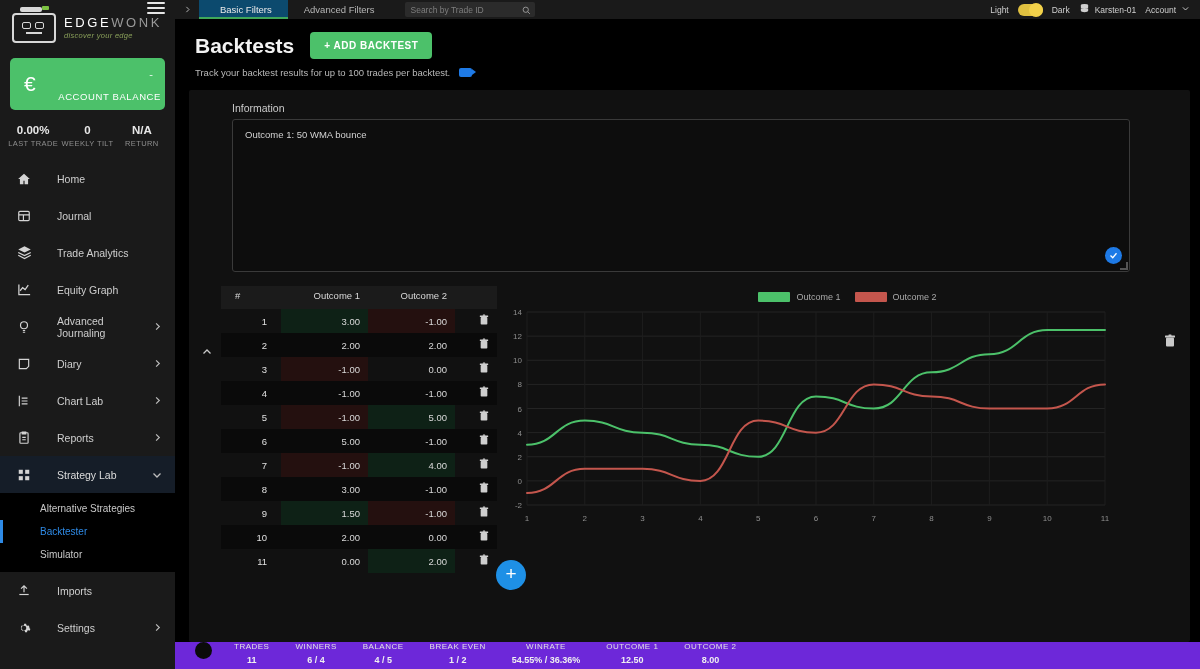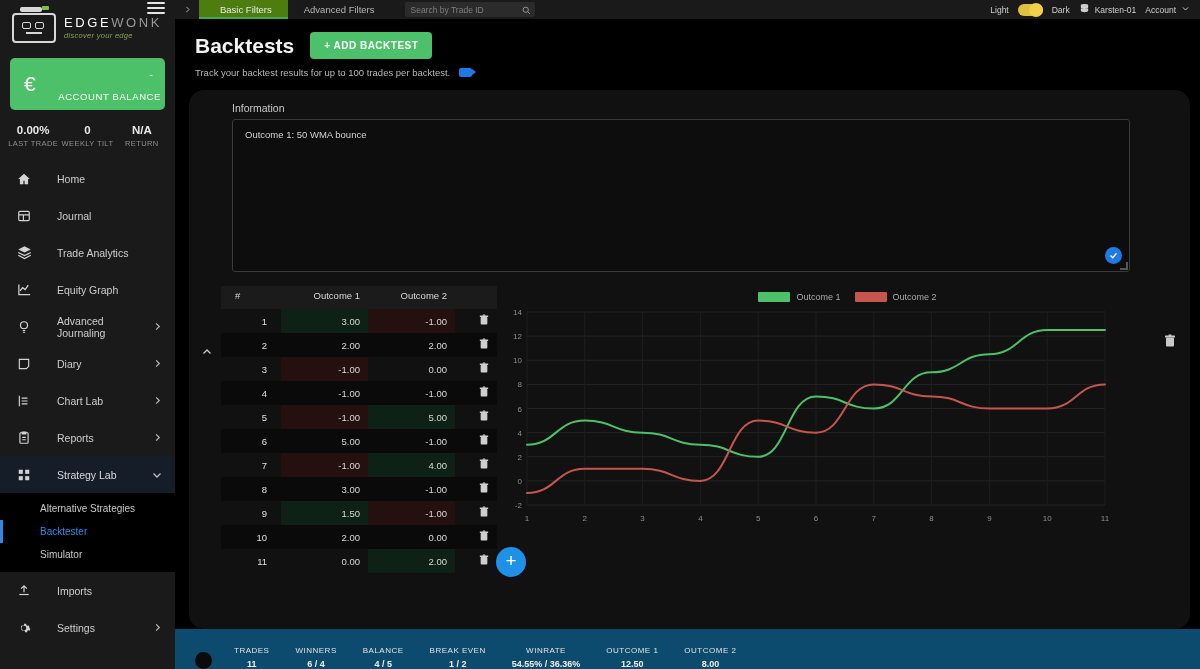--- a/index.html
+++ b/index.html
@@ -127,21 +127,21 @@
     flex-shrink: 0;
   }
   .tb-collapse {
     width: 24px; display: flex; align-items: center; justify-content: center;
     color: #bbb; cursor: pointer;
   }
   .tb-tab {
     padding: 0 16px; display: flex; align-items: center;
     font-size: 9.5px; color: #b6b6b6; cursor: pointer; position: relative;
   }
-  .tb-tab.active { background: #4d7c0f; color: #e9e9e9; padding-left: 21px; }
+  .tb-tab.active { background: #0c4a6e; color: #e9e9e9; padding-left: 21px; }
   .tb-tab.active:after {
     content: ""; position: absolute; left: 0; right: 0; bottom: 0;
     height: 2px; background: #3fa85a;
   }
   .tb-search {
     margin: 2px 0 2px 14px; width: 130px; background: #2b2b2b;
     border-radius: 2px; display: flex; align-items: center;
     padding: 0 6px; position: relative;
   }
   .tb-search input {
@@ -181,21 +181,21 @@
     position: relative;
   }
   .vid-icon:after {
     content: ""; position: absolute; right: -4px; top: 1px;
     border-left: 4px solid #1e7ae6;
     border-top: 3.5px solid transparent; border-bottom: 3.5px solid transparent;
   }
 
   .content-panel {
     margin: 12px 10px 0 14px; flex: 1; background: #111111;
-    border-radius: 15px; padding: 10px 0 0 0; position: relative;
+    border-radius: 2px; padding: 10px 0 0 0; position: relative;
     overflow: hidden;
   }
   .info-label {
     font-size: 10.5px; color: #cbcbcb; margin: 2px 0 5px 43px;
   }
   .info-box {
     margin: 0 60px 0 43px; height: 153px; border: 1px solid #3a3a3a;
     border-radius: 3px; padding: 9px 12px; position: relative;
     background: #0d0d0d;
   }
@@ -255,21 +255,21 @@
   .legend-item { display: flex; align-items: center; gap: 6px; }
   .legend-swatch { width: 32px; height: 10px; border-radius: 1px; }
   .legend-text { font-size: 9px; color: #a8a8a8; }
   .chart-svg { display: block; margin-top: 2px; }
   .chart-del {
     position: absolute; right: 14px; top: 48px; cursor: pointer;
   }
 
   
   .footer {
-    height: 40px; background: #0c4a6e; display: flex; align-items: flex-end;
+    height: 27px; background: #6d28d9; display: flex; align-items: flex-start;
     flex-shrink: 0;
   }
   .fdot {
     width: 17px; height: 17px; border-radius: 50%; background: #0b0b0b;
     margin: 0 22px 0 20px; flex-shrink: 0;
   }
   .fstat { text-align: center; margin-right: 26px; }
   .fstat-lbl {
     font-size: 8px; color: #e2e2e2; letter-spacing: .5px; margin-bottom: 4px;
   }

